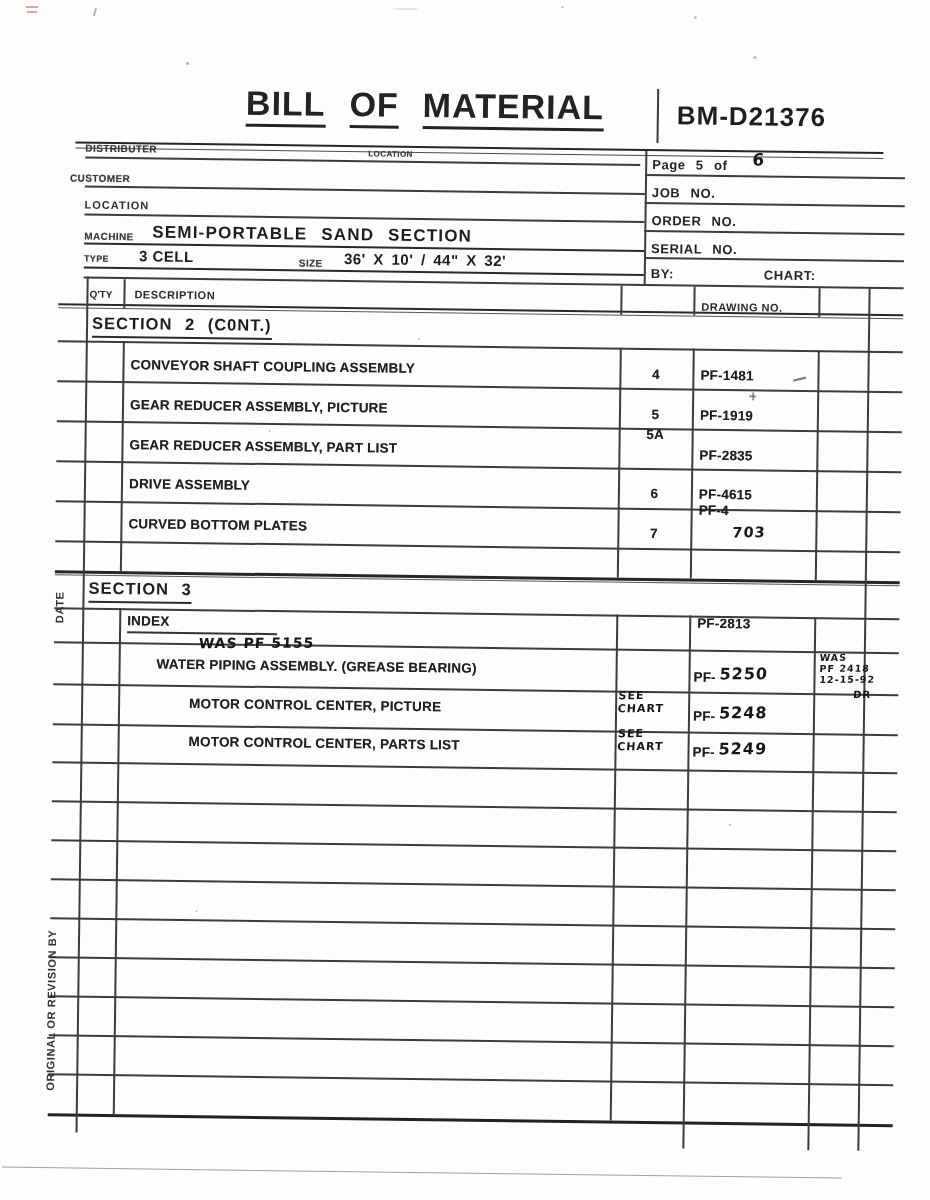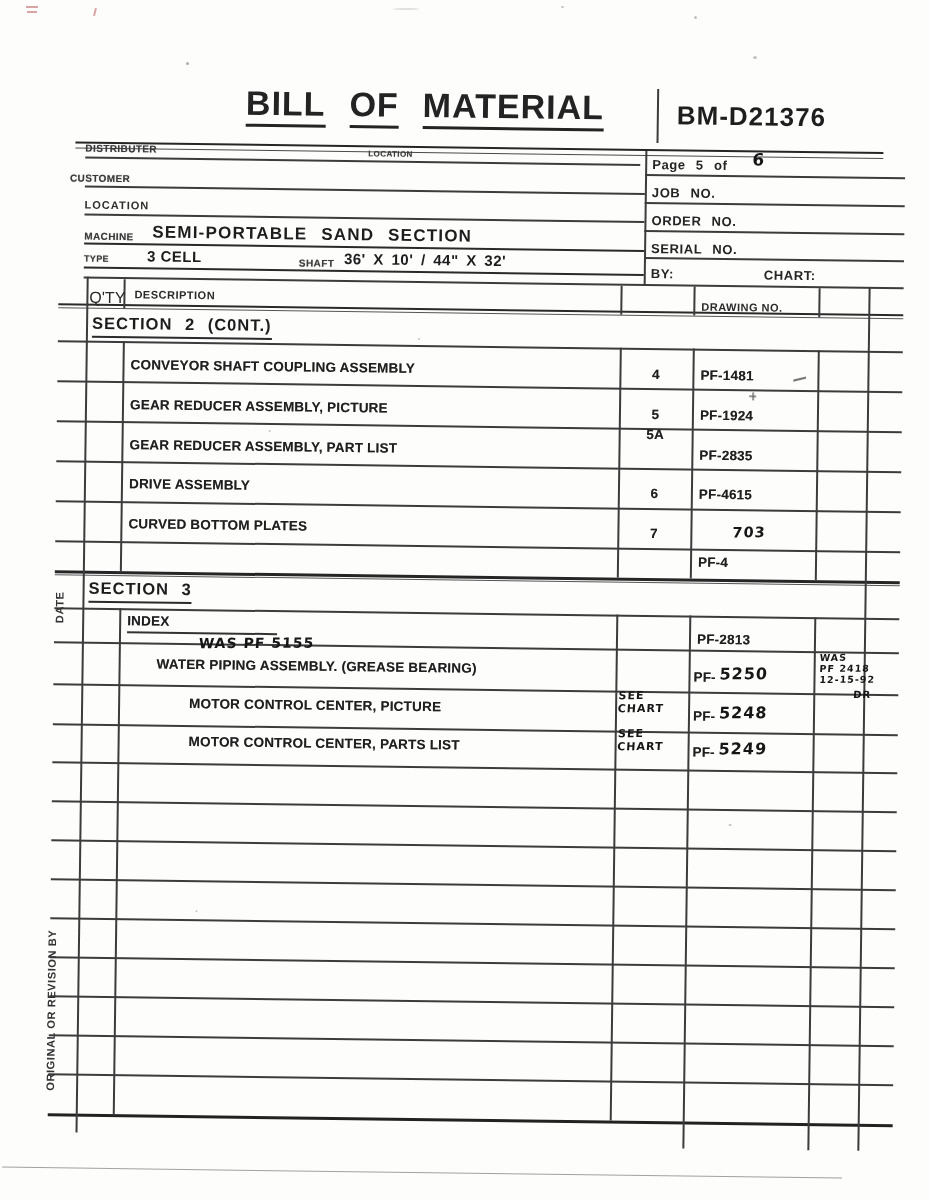--- a/index.html
+++ b/index.html
@@ -62,22 +62,22 @@
     <div class="hl" style="left:85px;top:190px;width:560px;"></div>
 
     <span class="abs lab2" style="left:85px;top:203px;">LOCATION</span>
     <div class="hl" style="left:85px;top:218px;width:560px;"></div>
 
     <span class="abs lab" style="left:85px;top:235px;">MACHINE</span>
     <span class="abs" style="left:153px;top:226px;font-size:17px;font-weight:bold;letter-spacing:1.2px;word-spacing:8px;color:#1d1d1d;white-space:nowrap;">SEMI-PORTABLE  SAND  SECTION</span>
     <div class="hl dark" style="left:85px;top:247px;width:560px;height:2px;"></div>
 
     <span class="abs lab" style="left:85px;top:258px;font-size:9px;">TYPE</span>
-    <span class="abs" style="left:140px;top:251px;font-size:15px;font-weight:bold;letter-spacing:.5px;color:#1d1d1d;margin-left:8px;">3 CELL</span>
-    <span class="abs lab" style="left:300px;top:259px;">SHAFT</span>
+    <span class="abs" style="left:140px;top:251px;font-size:15px;font-weight:bold;letter-spacing:.5px;color:#1d1d1d;">3 CELL</span>
+    <span class="abs lab" style="left:300px;top:259px;">SIZE</span>
     <span class="abs" style="left:345px;top:251px;font-size:15px;font-weight:bold;letter-spacing:.5px;word-spacing:3px;color:#1d1d1d;white-space:nowrap;">36' X 10' / 44" X 32'</span>
     <div class="hl dark" style="left:85px;top:271px;width:560px;height:2px;"></div>
 
     <div class="vl" style="left:645px;top:148px;height:134px;"></div>
     <span class="abs rlab" style="left:652px;top:154px;">Page 5 of</span>
     <span class="abs hand" style="left:752px;top:145px;font-size:17px;">6</span>
     <div class="hl" style="left:645px;top:171px;width:260px;"></div>
     <span class="abs rlab" style="left:652px;top:182px;">JOB NO.</span>
     <div class="hl" style="left:645px;top:199px;width:260px;"></div>
     <span class="abs rlab" style="left:652px;top:210px;">ORDER NO.</span>
@@ -122,62 +122,62 @@
     <div class="vl" style="left:622px;top:283px;height:29px;"></div>
     <div class="vl" style="left:622px;top:345px;height:230px;"></div>
     <div class="vl" style="left:622px;top:612px;height:506px;"></div>
     <div class="vl" style="left:695px;top:283px;height:29px;"></div>
     <div class="vl" style="left:695px;top:345px;height:230px;"></div>
     <div class="vl" style="left:695px;top:612px;height:533px;"></div>
     <div class="vl" style="left:820px;top:283px;height:29px;"></div>
     <div class="vl" style="left:820px;top:345px;height:230px;"></div>
     <div class="vl" style="left:820px;top:612px;height:533px;"></div>
 
-    <span class="abs" style="left:91px;top:293px;font-size:16px;font-weight:normal;color:#2a2a2a;text-align:right;">Q'TY</span>
+    <span class="abs" style="left:91px;top:293px;font-size:10px;font-weight:bold;color:#2a2a2a;text-align:right;">Q'TY</span>
     <span class="abs" style="left:136px;top:292px;font-size:11px;font-weight:bold;letter-spacing:.5px;color:#2a2a2a;">DESCRIPTION</span>
     <span class="abs" style="left:703px;top:297px;font-size:11px;font-weight:bold;letter-spacing:.5px;color:#2a2a2a;">DRAWING NO.</span>
 
     <span class="abs heading" style="left:94px;top:318px;">SECTION 2 (C0NT.)</span>
 
     <div>
       <span class="abs typed" style="left:133px;top:361px;">CONVEYOR SHAFT COUPLING ASSEMBLY</span>
       <span class="abs typed num-cell" style="left:622px;top:364px;">4</span>
       <span class="abs typed" style="left:703px;top:364px;">PF-1481</span>
       <div class="abs" style="left:796px;top:368px;width:13px;height:5px;border-bottom:2px solid #555;transform:rotate(-14deg) skewX(-20deg);opacity:.8;"></div>
     </div>
     <div>
       <span class="abs typed" style="left:133px;top:401px;">GEAR REDUCER ASSEMBLY,  PICTURE</span>
       <span class="abs typed num-cell" style="left:622px;top:404px;">5</span>
-      <span class="abs typed" style="left:703px;top:404px;">PF-1924</span>
+      <span class="abs typed" style="left:703px;top:404px;">PF-1919</span>
       <div class="abs" style="left:752px;top:391px;width:7px;height:2px;background:#666;opacity:.7;"></div>
       <div class="abs" style="left:755px;top:388px;width:2px;height:8px;background:#666;opacity:.7;"></div>
     </div>
     <div>
       <span class="abs typed" style="left:133px;top:441px;">GEAR REDUCER ASSEMBLY,  PART LIST</span>
       <span class="abs typed num-cell" style="left:622px;top:424px;">5A</span>
       <span class="abs typed" style="left:703px;top:444px;">PF-2835</span>
     </div>
     <div>
       <span class="abs typed" style="left:133px;top:480px;">DRIVE ASSEMBLY</span>
       <span class="abs typed num-cell" style="left:622px;top:483px;">6</span>
       <span class="abs typed" style="left:703px;top:483px;">PF-4615</span>
     </div>
     <div>
       <span class="abs typed" style="left:133px;top:520px;">CURVED BOTTOM PLATES</span>
       <span class="abs typed num-cell" style="left:622px;top:523px;">7</span>
-      <span class="abs typed" style="left:703px;top:551px;">PF-4</span>
+      <span class="abs typed" style="left:703px;top:499px;">PF-4</span>
       <span class="abs hand" style="left:737px;top:520px;font-size:14.5px;">703</span>
     </div>
 
     <span class="abs heading" style="left:94px;top:583px;">SECTION 3</span>
     <div class="abs vert" style="left:36px;top:605px;width:60px;height:14px;">DATE</div>
 
     <div>
       <span class="abs typed" style="left:133px;top:617px;width:150px;border-bottom:2px solid #333;padding-bottom:3px;">INDEX</span>
-      <span class="abs typed" style="left:703px;top:628px;">PF-2813</span>
+      <span class="abs typed" style="left:703px;top:612px;">PF-2813</span>
     </div>
     <div>
       <span class="abs hand" style="left:205px;top:637px;font-size:14px;">WAS PF 5155</span>
       <span class="abs typed" style="left:163px;top:660px;">WATER PIPING ASSEMBLY. (GREASE BEARING)</span>
       <span class="abs typed" style="left:700px;top:666px;">PF-</span>
       <span class="abs hand" style="left:726px;top:660px;font-size:16px;">5250</span>
     </div>
     <div class="abs" style="left:826px;top:646px;width:78px;font-size:9.5px;line-height:11px;">
       <div class="hand" style="font-size:9.5px;">WAS</div>
       <div class="hand" style="font-size:9.5px;">PF 2418</div>

